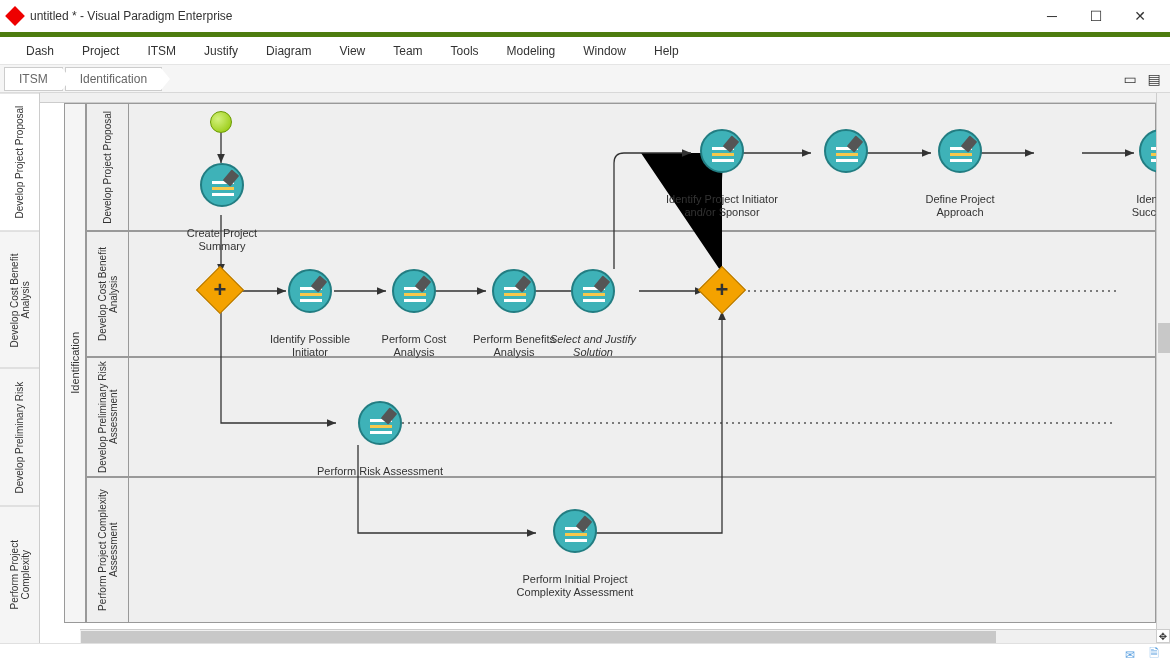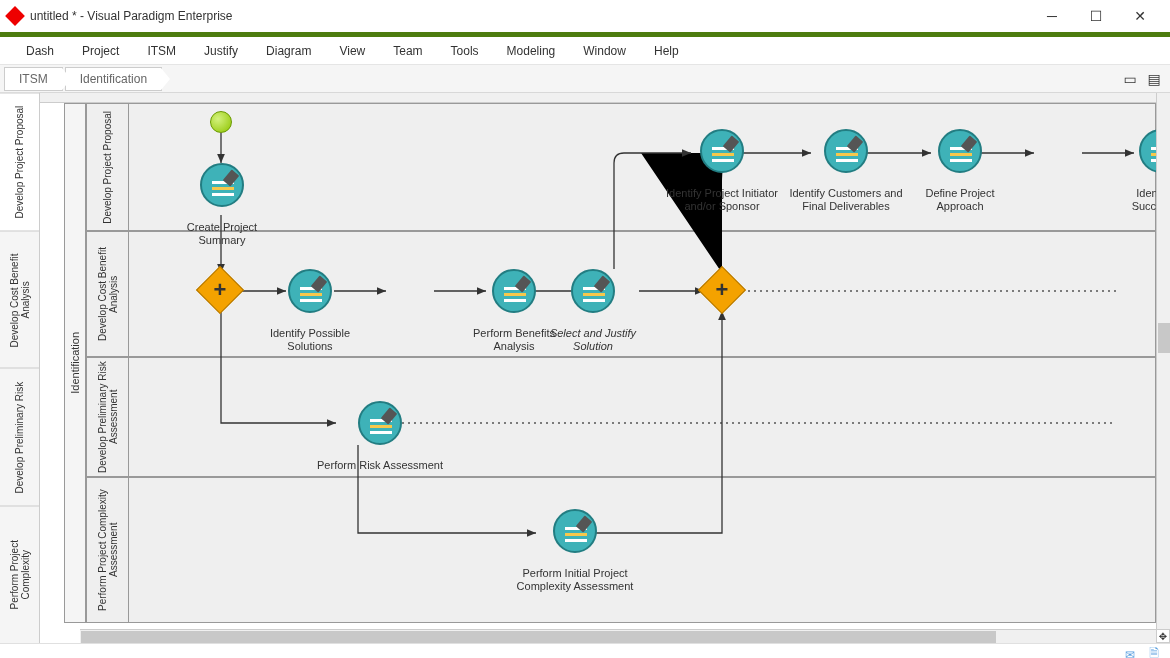--- a/index.html
+++ b/index.html
@@ -46,21 +46,21 @@
   
   .ruler-h { position: absolute; left: 0; top: 0; height: 10px; width: 100%; background: #f0f0f0; border-bottom: 1px solid #ccc; }
   
   
   .node { position: absolute; text-align: center; font-size: 11px; }
   .start-ev { width: 22px; height: 22px; border-radius: 50%; background: radial-gradient(circle at 35% 35%, #d4f27e, #8ec400); border: 1px solid #6a9a00; }
   .task-icon { width: 44px; height: 44px; border-radius: 50%; background: #3eb2b8; border: 2px solid #227d82; position: relative; display: inline-block; }
   .task-icon::before { content:""; position:absolute; left:10px; top:16px; width:22px; height:3px; background:#fff; box-shadow: 0 6px 0 #f7c84b, 0 12px 0 #fff; }
   .task-icon::after { content:""; position:absolute; right:6px; top:6px; width:10px; height:14px; background:#555; transform: rotate(40deg); border-radius:1px; }
   .task { width: 100px; }
-  .task .lbl { display:block; margin-top:12px; line-height: 1.2; }
+  .task .lbl { display:block; margin-top:18px; line-height: 1.2; }
   .gateway { width: 34px; height: 34px; background: #f4a200; border: 1px solid #b07500; transform: rotate(45deg); position: relative; }
   .gateway span { position:absolute; left:50%; top:50%; transform: translate(-50%,-50%) rotate(-45deg); font-size: 22px; font-weight: bold; }
   
   
   svg.flows { position: absolute; left:46px; top:10px; width:1070px; height:520px; pointer-events:none; }
   
   
   .hscroll { position:absolute; bottom:0; left:40px; right:14px; height:14px; background:#f0f0f0; border-top:1px solid #ccc; display:flex; }
   .hscroll .thumb { width:85%; height:12px; background:#c8c8c8; margin:1px; }
   .vscroll { position:absolute; right:0; top:0; bottom:14px; width:14px; background:#f0f0f0; border-left:1px solid #ccc; }
@@ -203,21 +203,25 @@
       </div>
 
       <div class="node" style="left:163px; top:180px;">
         <div class="gateway">
             <span>+</span>
           </div>
       </div>
 
       <div class="node task" style="left:220px; top:176px;">
         <span class="task-icon"></span>
-        <span class="lbl">Identify Possible Solutions</span>
+        <span class="lbl">Identify Possible Initiator</span>
+      </div>
+      <div class="node task" style="left:324px; top:176px;">
+        <span class="task-icon"></span>
+        <span class="lbl">Perform Cost Analysis</span>
       </div>
       <div class="node task" style="left:424px; top:176px;">
         <span class="task-icon"></span>
         <span class="lbl">Perform Benefits Analysis</span>
       </div>
       <div class="node task" style="left:503px; top:176px;font-style:italic;">
         <span class="task-icon"></span>
         <span class="lbl">Select and Justify Solution</span>
       </div>
 
@@ -236,21 +240,20 @@
         <span class="task-icon"></span>
         <span class="lbl">Perform Risk Assessment</span>
       </div>
 
       <div class="node task" style="left:626px; top:36px; width:112px;">
         <span class="task-icon"></span>
         <span class="lbl">Identify Project Initiator and/or Sponsor</span>
       </div>
       <div class="node task" style="left:746px; top:36px; width:120px;">
         <span class="task-icon"></span>
-        <span class="lbl">Identify Customers and Final Deliverables</span>
       </div>
       <div class="node task" style="left:870px; top:36px; width:100px;">
         <span class="task-icon"></span>
         <span class="lbl">Define Project Approach</span>
       </div>
       <div class="node task" style="left:1086px; top:36px; width:70px;">
         <span class="task-icon"></span>
         <span class="lbl">Identify Pr Success Cri</span>
       </div>
 

